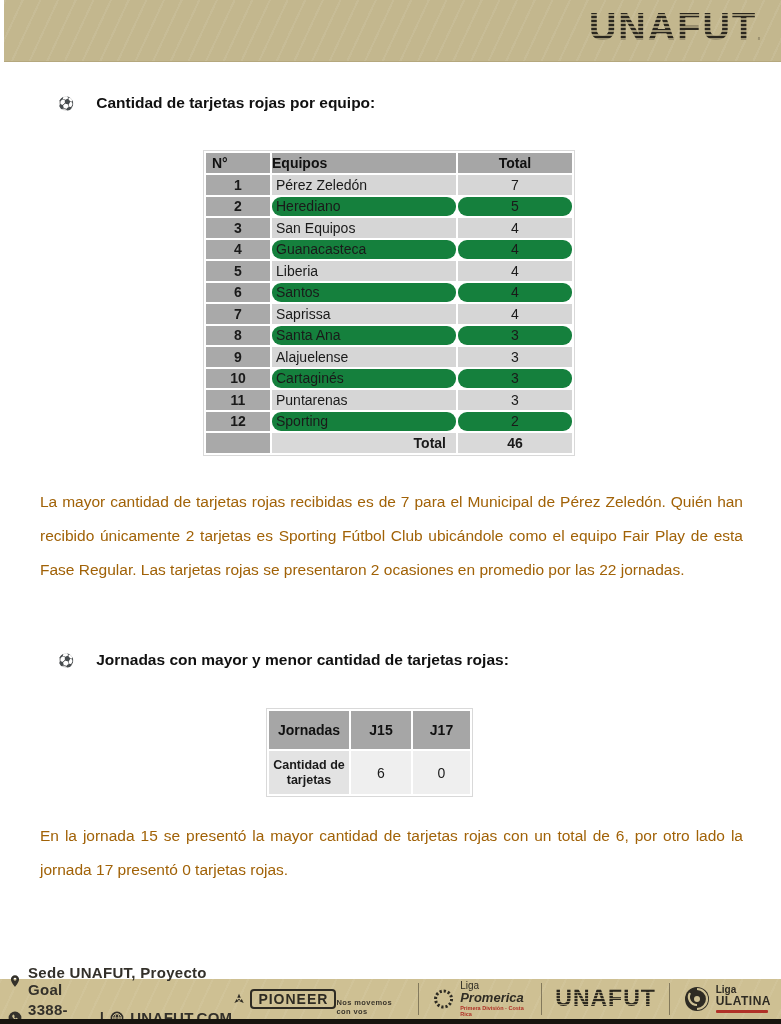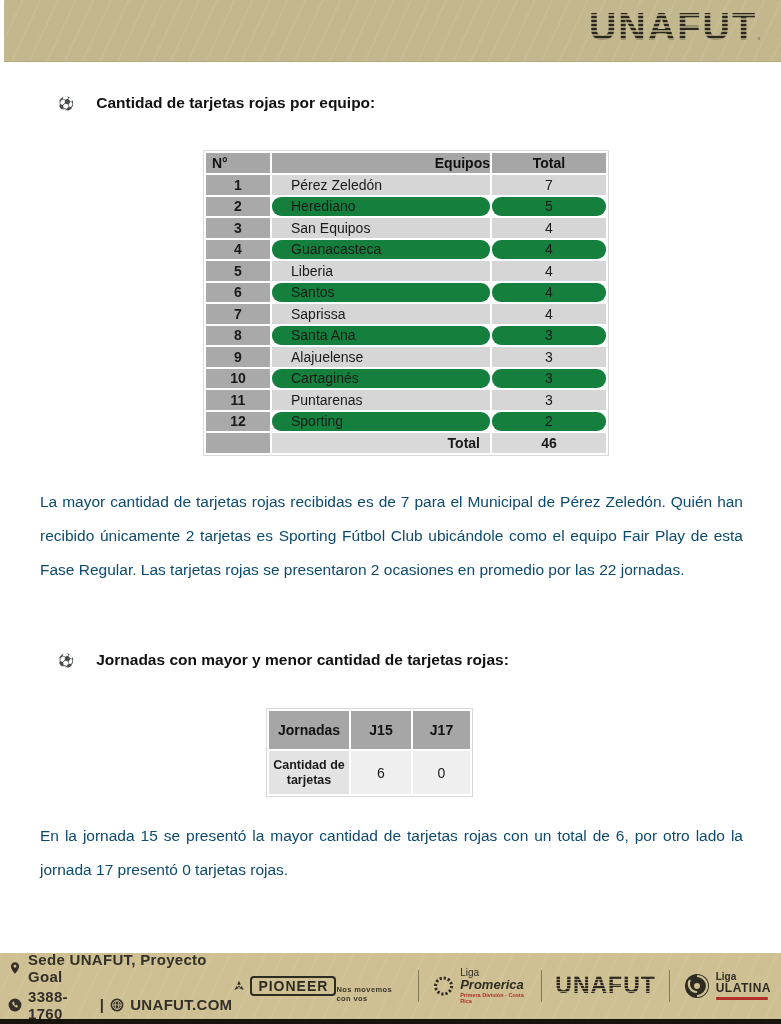--- a/index.html
+++ b/index.html
@@ -38,56 +38,56 @@
     display:flex; align-items:center; gap:22px;
     font-weight:bold; font-size:15.5px; color:#111;
   }
   .bullet-heading.h1 { top:94px; }
   .bullet-heading.h2 { top:651px; }
   .ball-icon { font-size:13px; color:#222; line-height:1; }
 
   
   .para {
     position:absolute; left:40px; width:703px;
-    font-size:15.5px; line-height:34px; text-align:justify; color:#0c4a6e;
+    font-size:15.5px; line-height:34px; text-align:justify; color:#a16207;
   }
   .para.p1 { top:485px; }
   .para.p2 { top:819px; }
 
   
   table { border-collapse:separate; border-spacing:2px; background:#ffffff; }
   td, th { font-size:14px; vertical-align:middle; }
 
   .t1 { position:absolute; top:151px; left:204px; outline:1px solid #d9d9d9; }
   .t1 th { background:#a6a6a6; font-weight:bold; height:20px; color:#111; }
   .t1 th.ncol-h { width:64px; text-align:left; padding-left:6px; }
-  .t1 th.team-h { width:218px; text-align:right; }
+  .t1 th.team-h { width:184px; text-align:left; }
   .t1 th.tot-h  { width:114px; text-align:center; }
   .t1 td { height:19.5px; }
   .t1 td.ncol { background:#a9a9a9; font-weight:bold; text-align:center; }
   .t1 tr.odd  td.team, .t1 tr.odd  td.tot { background:#d6d6d6; }
   .t1 tr.even td.team, .t1 tr.even td.tot { background:#15803d;border-radius:9px; }
-  .t1 td.team { text-align:left; padding-left:19px; }
+  .t1 td.team { text-align:left; padding-left:4px; }
   .t1 td.tot  { text-align:center; }
   .t1 tr.total-row td.ncol { background:#a9a9a9; }
   .t1 tr.total-row td.team { background:#d9d9d9; font-weight:bold; text-align:right; padding-right:10px; }
   .t1 tr.total-row td.tot  { background:#d9d9d9; font-weight:bold; }
 
   .t2 { position:absolute; top:709px; left:267px; outline:1px solid #d9d9d9; }
   .t2 th { background:#a6a6a6; font-weight:bold; height:38px; text-align:center; color:#111; font-size:14px; }
   .t2 th.jorn-h { width:80px; }
   .t2 th.j15-h  { width:60px; }
   .t2 th.j17-h  { width:57px; }
   .t2 td { height:43px; text-align:center; }
   .t2 td.rowlab { background:#e3e3e3; font-weight:bold; font-size:12.5px; line-height:15px; padding:0 0; }
   .t2 td.val { background:#efefef; font-size:14px; }
 
   
   .footer {
-    position:absolute; left:0; bottom:5px; width:781px; height:66px;
+    position:absolute; left:0; bottom:5px; width:781px; height:40px;
     background:#cec093;
     background-image:repeating-linear-gradient(115deg, rgba(255,255,255,0.06) 0 2px, rgba(0,0,0,0) 2px 16px);
     display:flex; align-items:center; justify-content:flex-start;
     padding:0 10px 0 8px;
   }
   .bottom-strip { position:absolute; left:0; bottom:0; width:781px; height:5px; background:#17140e; }
 
   .contact { display:flex; flex-direction:column; gap:3px; color:#33302a; font-weight:bold; font-size:15px; }
   .contact .line { display:flex; align-items:center; gap:6px; letter-spacing:0.3px; }
   .mini-icon { width:14px; height:14px; flex:0 0 auto; }

